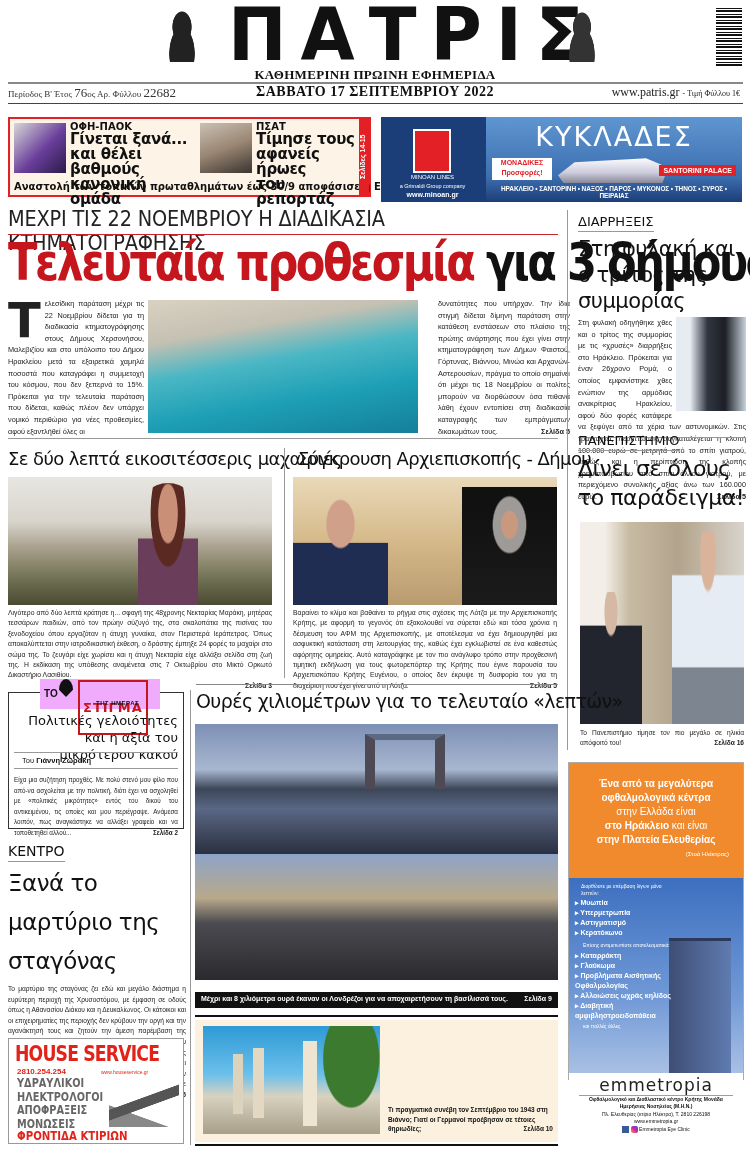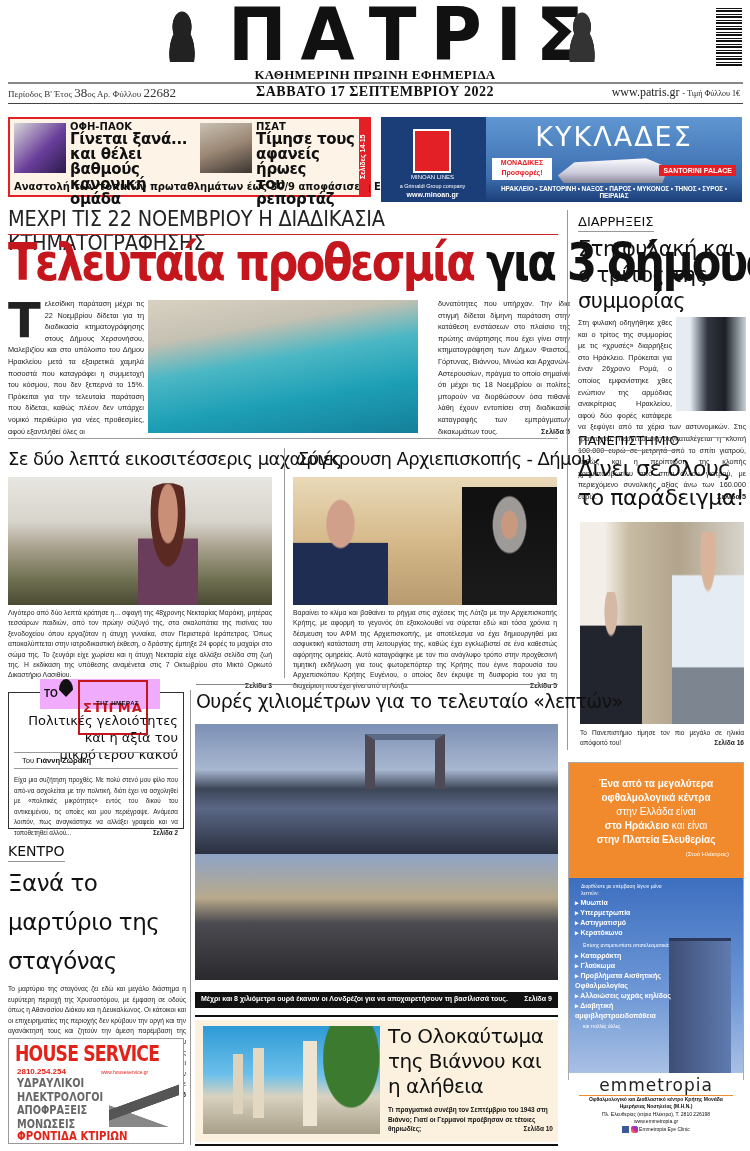--- a/index.html
+++ b/index.html
@@ -66,21 +66,21 @@
 
 <div class="abs mast">
   <div class="abs portrait" style="left:160px;background:radial-gradient(ellipse at 50% 35%,#222 0 30%,transparent 32%),radial-gradient(ellipse at 50% 85%,#222 0 40%,transparent 42%)"></div>
   <div class="abs logo">ΠΑΤΡΙΣ</div>
   <div class="abs portrait" style="left:560px;background:radial-gradient(ellipse at 50% 35%,#333 0 28%,transparent 30%),radial-gradient(ellipse at 50% 88%,#333 0 40%,transparent 42%)"></div>
   <div class="abs barcode"></div>
   <div class="abs sub">ΚΑΘΗΜΕΡΙΝΗ ΠΡΩΙΝΗ ΕΦΗΜΕΡΙΔΑ</div>
   <div class="abs rule1"></div>
   <div class="abs infoL">
     <span>Περίοδος Β' Έτος</span>
-    <b>38</b><span>ος Αρ. Φύλλου</span>
+    <b>76</b><span>ος Αρ. Φύλλου</span>
     <b>22682</b>
   </div>
   <div class="abs date">ΣΑΒΒΑΤΟ 17 ΣΕΠΤΕΜΒΡΙΟΥ 2022</div>
   <div class="abs infoR">
     <span>www.patris.gr</span>
     <small>- Τιμή Φύλλου 1€</small>
   </div>
   <div class="abs rule2"></div>
 </div>
 
@@ -227,21 +227,20 @@
 </div>
 <div class="abs" style="left:195px;top:1015px;width:363px;height:2px;background:#111"></div>
 
 <div class="abs" style="left:195px;top:1020px;width:363px;height:122px;background:#fbf1de">
   <div style="position:absolute;left:8px;top:6px;width:177px;height:108px;background:linear-gradient(180deg,#2e9ad6 0%,#6cc0ea 45%,#d8d2c0 65%,#a89f88 100%)">
     <div style="position:absolute;left:105px;top:0;width:72px;height:108px;background:radial-gradient(ellipse at 60% 30%,#3c7b2f 0 45%,transparent 47%)"></div>
     <div style="position:absolute;left:100px;top:15px;width:14px;height:85px;background:#ede4d2"></div>
     <div style="position:absolute;left:50px;top:22px;width:11px;height:70px;background:#e3d9c3"></div>
     <div style="position:absolute;left:30px;top:28px;width:10px;height:60px;background:#ddd2bb"></div>
   </div>
-  <div style="position:absolute;left:193px;top:4px;width:165px;font-family:'DejaVu Sans',sans-serif;font-size:20px;line-height:25px;letter-spacing:-.5px">Το Ολοκαύτωμα της Βιάννου και η αλήθεια</div>
   <div style="position:absolute;left:193px;top:85px;width:165px;font-size:6.5px;line-height:9.5px;font-weight:bold">
     <span>Τι πραγματικά συνέβη τον Σεπτέμβριο του 1943 στη Βιάννο; Γιατί οι Γερμανοί προέβησαν σε τέτοιες θηριωδίες;</span>
     <span class="pg">Σελίδα 10</span>
   </div>
 </div>
 <div class="abs" style="left:195px;top:1144px;width:363px;height:2px;background:#111"></div>
 
 <div class="abs emm">
   <div style="position:absolute;left:0;top:0;width:174px;height:115px;background:#f08a2c;color:#fff;text-align:center;padding-top:14px;font-size:10px;line-height:14px">
     <div style="font-weight:bold;padding:0 10px">Ένα από τα μεγαλύτερα οφθαλμολογικά κέντρα</div>

